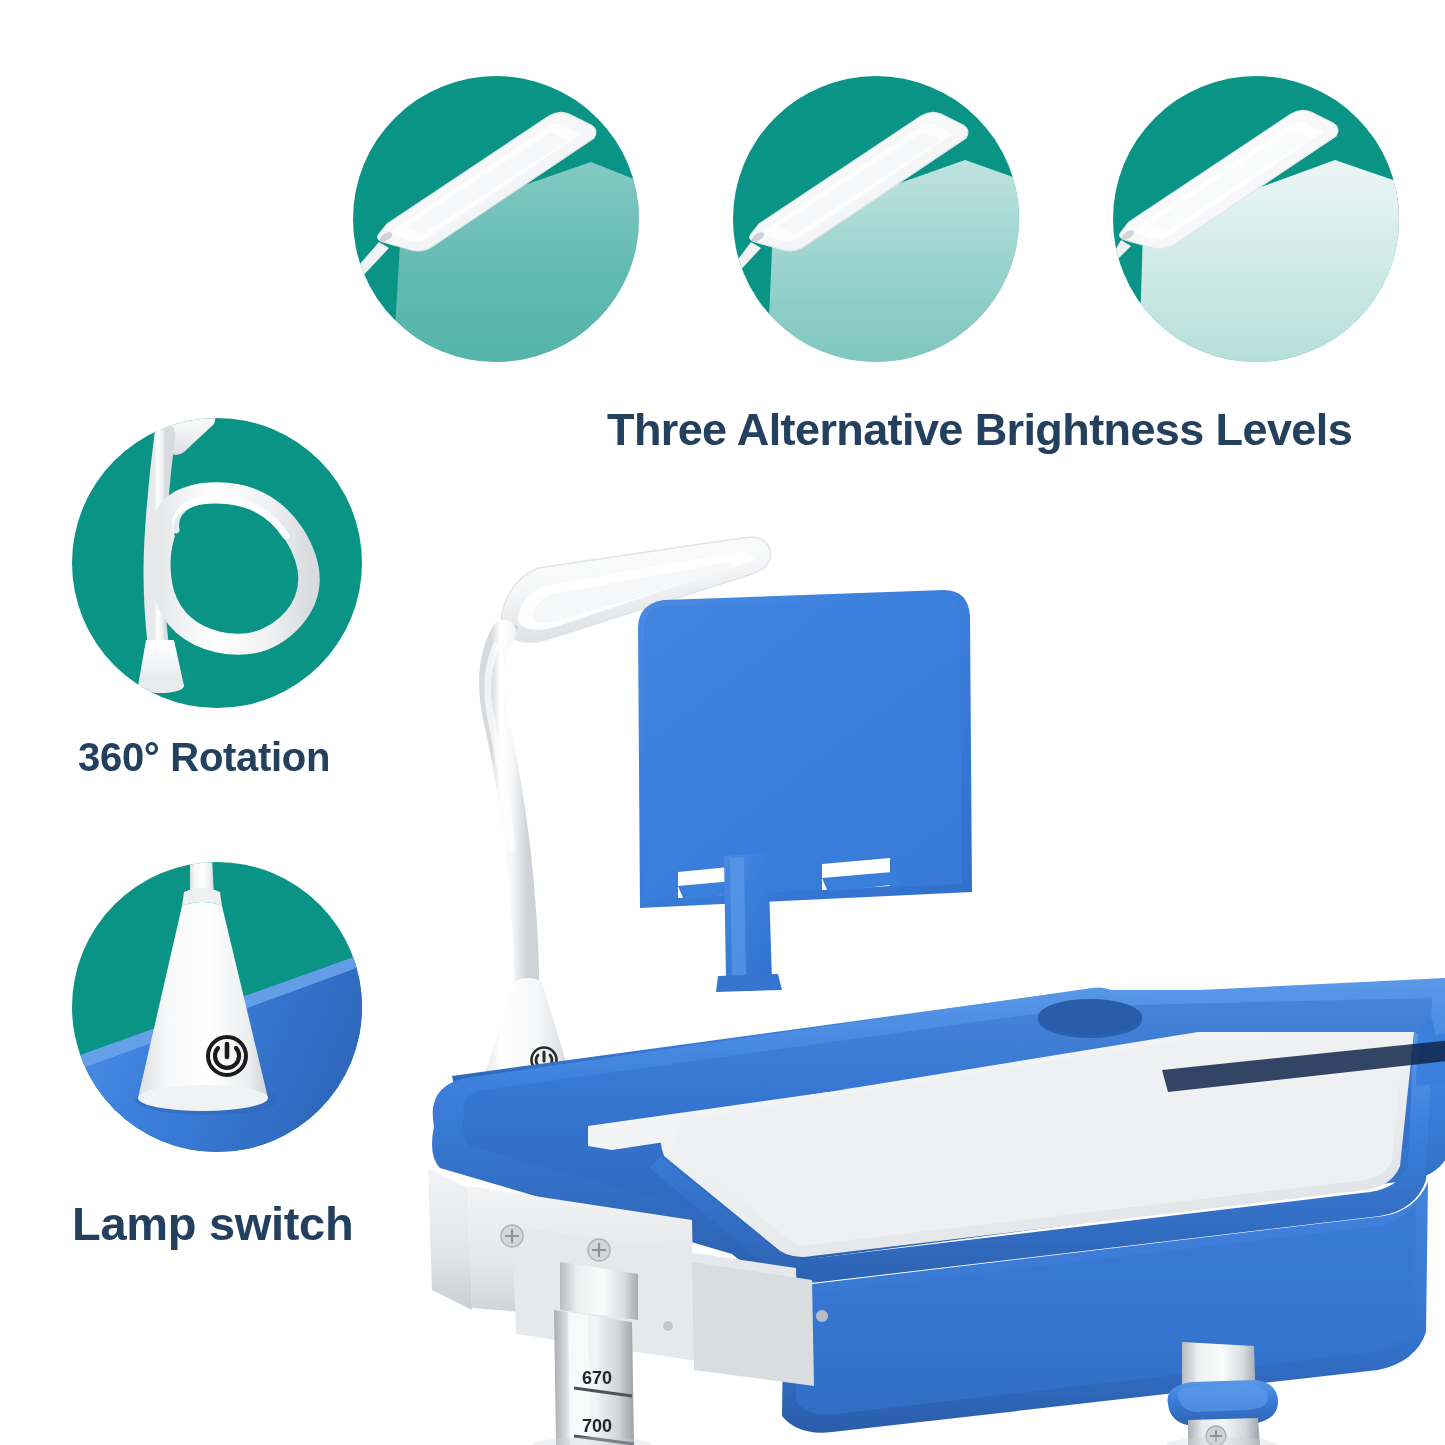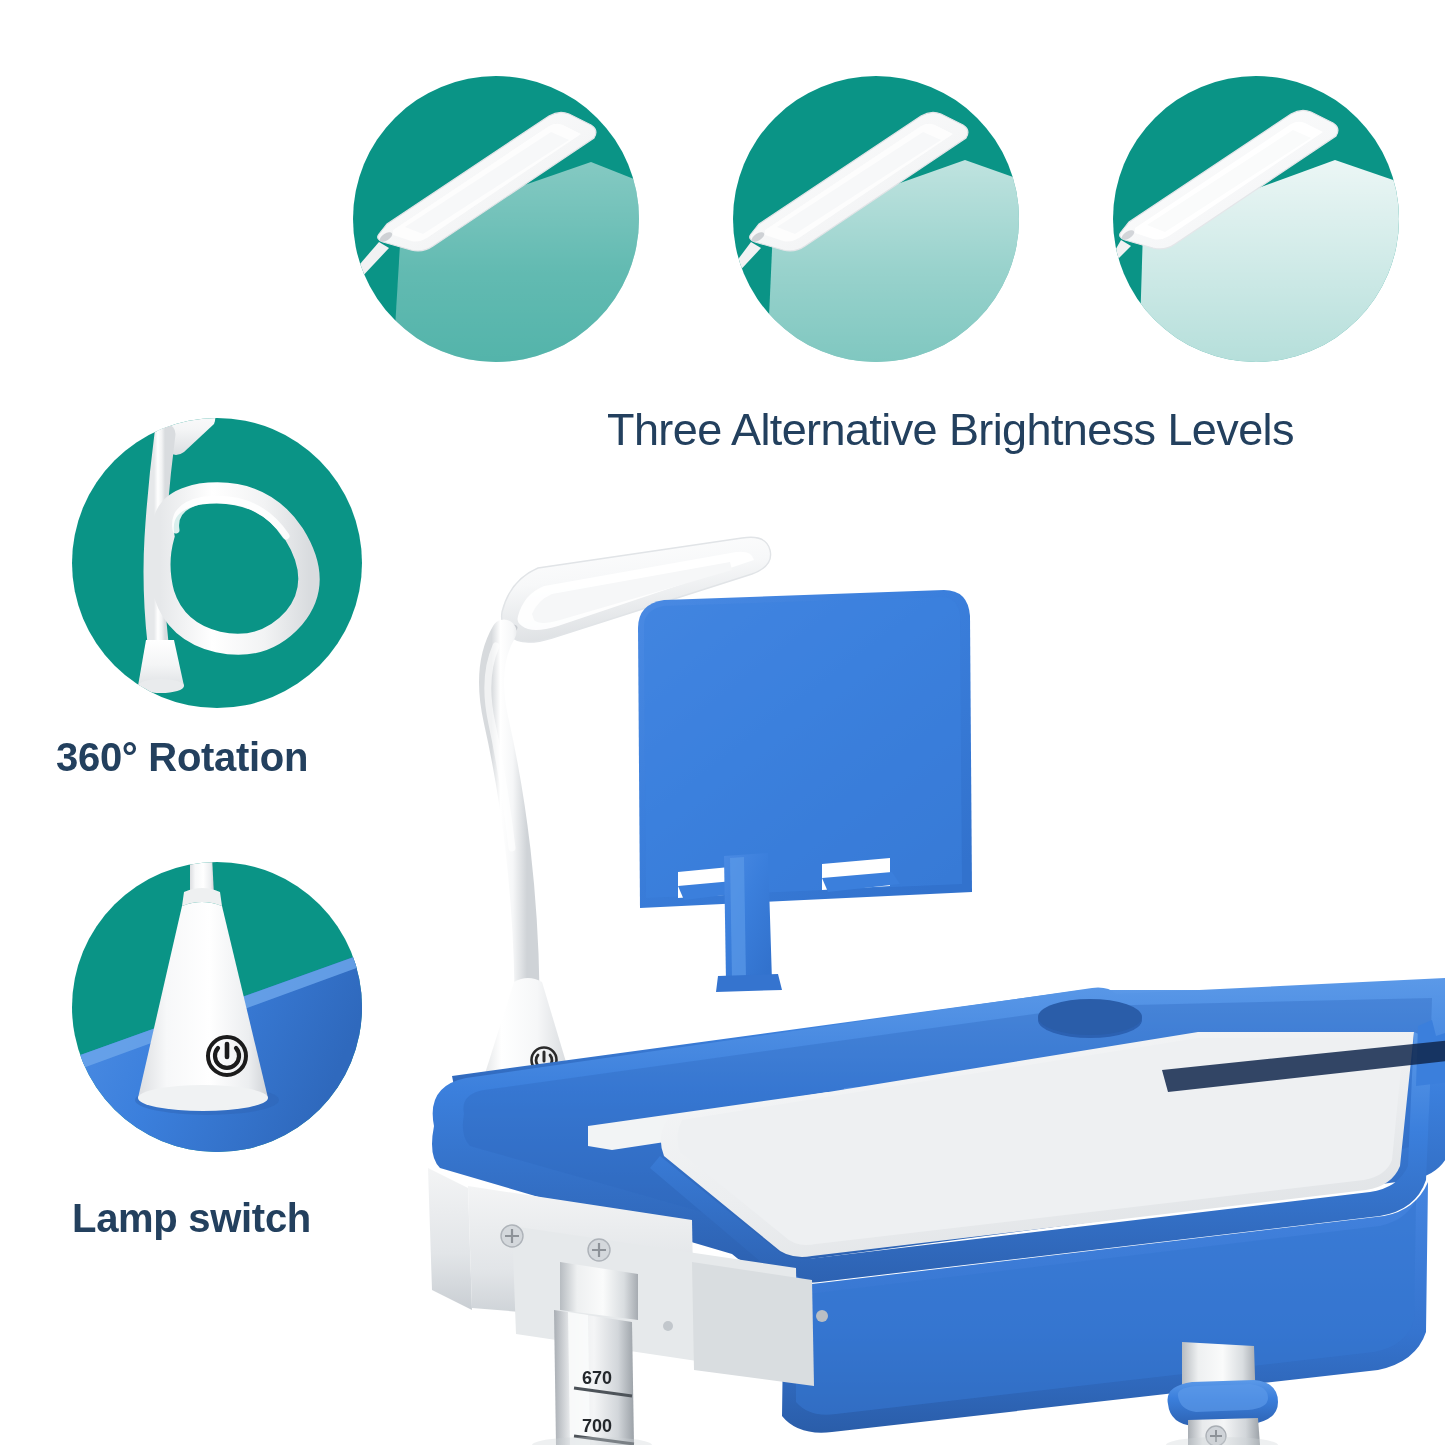--- a/index.html
+++ b/index.html
@@ -18,21 +18,21 @@
   .fcircle .bg{position:absolute;inset:0;background:#0a9486;}
 
   .flabel{
     position:absolute;color:#23405e;font-weight:bold;white-space:nowrap;
     letter-spacing:-0.3px;
   }
 
   
   .headline{
     position:absolute;left:607px;top:404px;
-    font-size:45px;font-weight:normal;color:#23405e;
+    font-size:45px;font-weight:bold;color:#23405e;
     letter-spacing:-0.6px;white-space:nowrap;
   }
 
   
   .product{position:absolute;left:392px;top:520px;width:1065px;height:925px;}
   .prod-svg{position:absolute;left:0;top:0;}
 
   .bctag{position:absolute;left:0;top:0;}
 </style>
 </head>
@@ -144,21 +144,21 @@
       <path d="M93 16 Q86 70 83 120 Q80 170 86 225" stroke="url(#tube)" stroke-width="21" fill="none" stroke-linecap="round"></path>
 
       <path d="M92 118 Q86 84 128 76 Q190 68 222 116 Q252 164 222 200 Q192 234 146 224 Q104 214 92 176 Q84 146 92 118 Z" stroke="url(#tube)" stroke-width="21" fill="none" stroke-linecap="round"></path>
 
       <path d="M104 112 Q100 88 132 82 Q186 76 214 118" stroke="#ffffff" stroke-width="7" fill="none" opacity="0.85" stroke-linecap="round"></path>
 
       <path d="M74 222 L102 222 L112 268 Q92 276 66 268 Z" fill="url(#tube2)"></path>
       <ellipse cx="89" cy="268" rx="23" ry="7" fill="#e9ebed"></ellipse>
     </svg>
   </div>
-  <div class="flabel" style="left:56px;top:735px;font-size:40px;">360° Rotation</div>
+  <div class="flabel" style="left:78px;top:735px;font-size:40px;">360° Rotation</div>
 
   <div class="fcircle" style="left:72px;top:862px;">
     <div class="bg"></div>
     <svg width="290" height="290" viewBox="0 0 290 290" style="position:absolute;left:0;top:0;">
       <defs>
         <linearGradient id="cone" x1="0" y1="0" x2="1" y2="0">
           <stop offset="0%" stop-color="#dcdee1"></stop>
           <stop offset="22%" stop-color="#f7f8f9"></stop>
           <stop offset="55%" stop-color="#ffffff"></stop>
           <stop offset="85%" stop-color="#eceef0"></stop>
@@ -183,21 +183,21 @@
       <path d="M110 44 Q130 36 150 44 L196 236 Q130 252 66 236 Z" fill="url(#cone)"></path>
       <ellipse cx="131" cy="236" rx="65" ry="13" fill="#f0f2f3"></ellipse>
 
       <g>
         <circle cx="155" cy="194" r="19" fill="none" stroke="#1b1b1b" stroke-width="4"></circle>
         <path d="M155 182 L155 195" stroke="#1b1b1b" stroke-width="4.6" stroke-linecap="round"></path>
         <path d="M146 186 A12 12 0 1 0 164 186" stroke="#1b1b1b" stroke-width="4.2" fill="none" stroke-linecap="round"></path>
       </g>
     </svg>
   </div>
-  <div class="flabel" style="left:72px;top:1196px;font-size:40px;">Lamp switch</div>
+  <div class="flabel" style="left:72px;top:1196px;font-size:47px;">Lamp switch</div>
 
   <div class="product">
     <svg class="prod-svg" width="1065" height="925" viewBox="0 0 1065 925">
       <defs>
         <linearGradient id="whiteTube" x1="0" y1="0" x2="1" y2="0">
           <stop offset="0%" stop-color="#d7dadd"></stop>
           <stop offset="25%" stop-color="#ffffff"></stop>
           <stop offset="60%" stop-color="#f6f7f8"></stop>
           <stop offset="100%" stop-color="#cfd3d7"></stop>
         </linearGradient>

